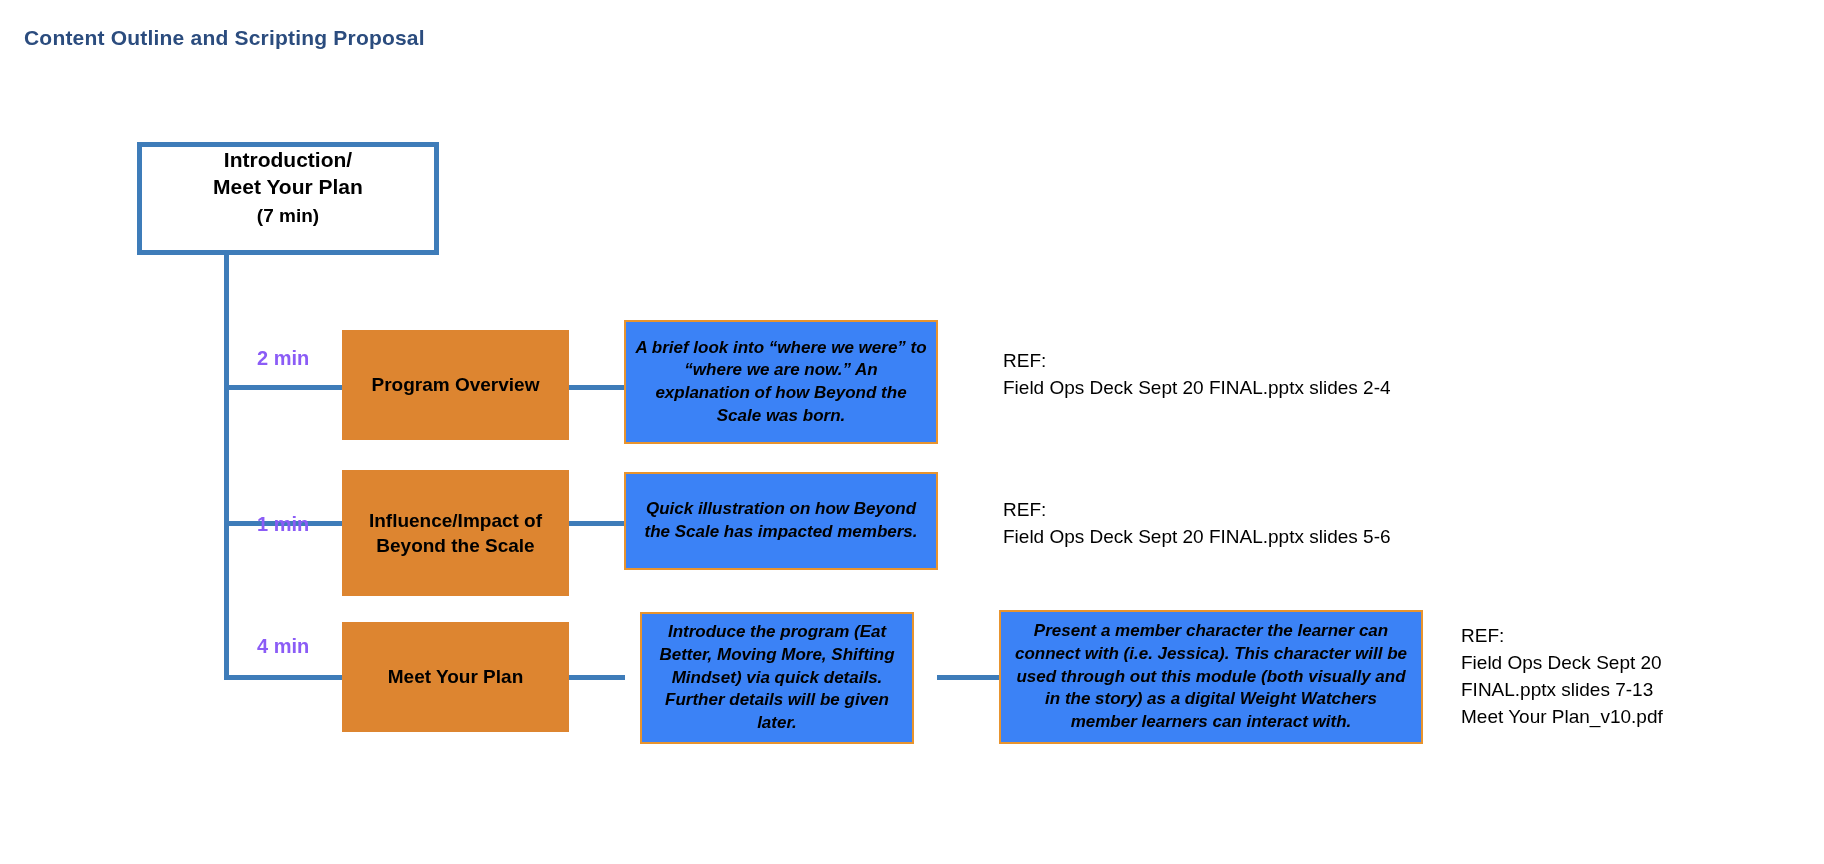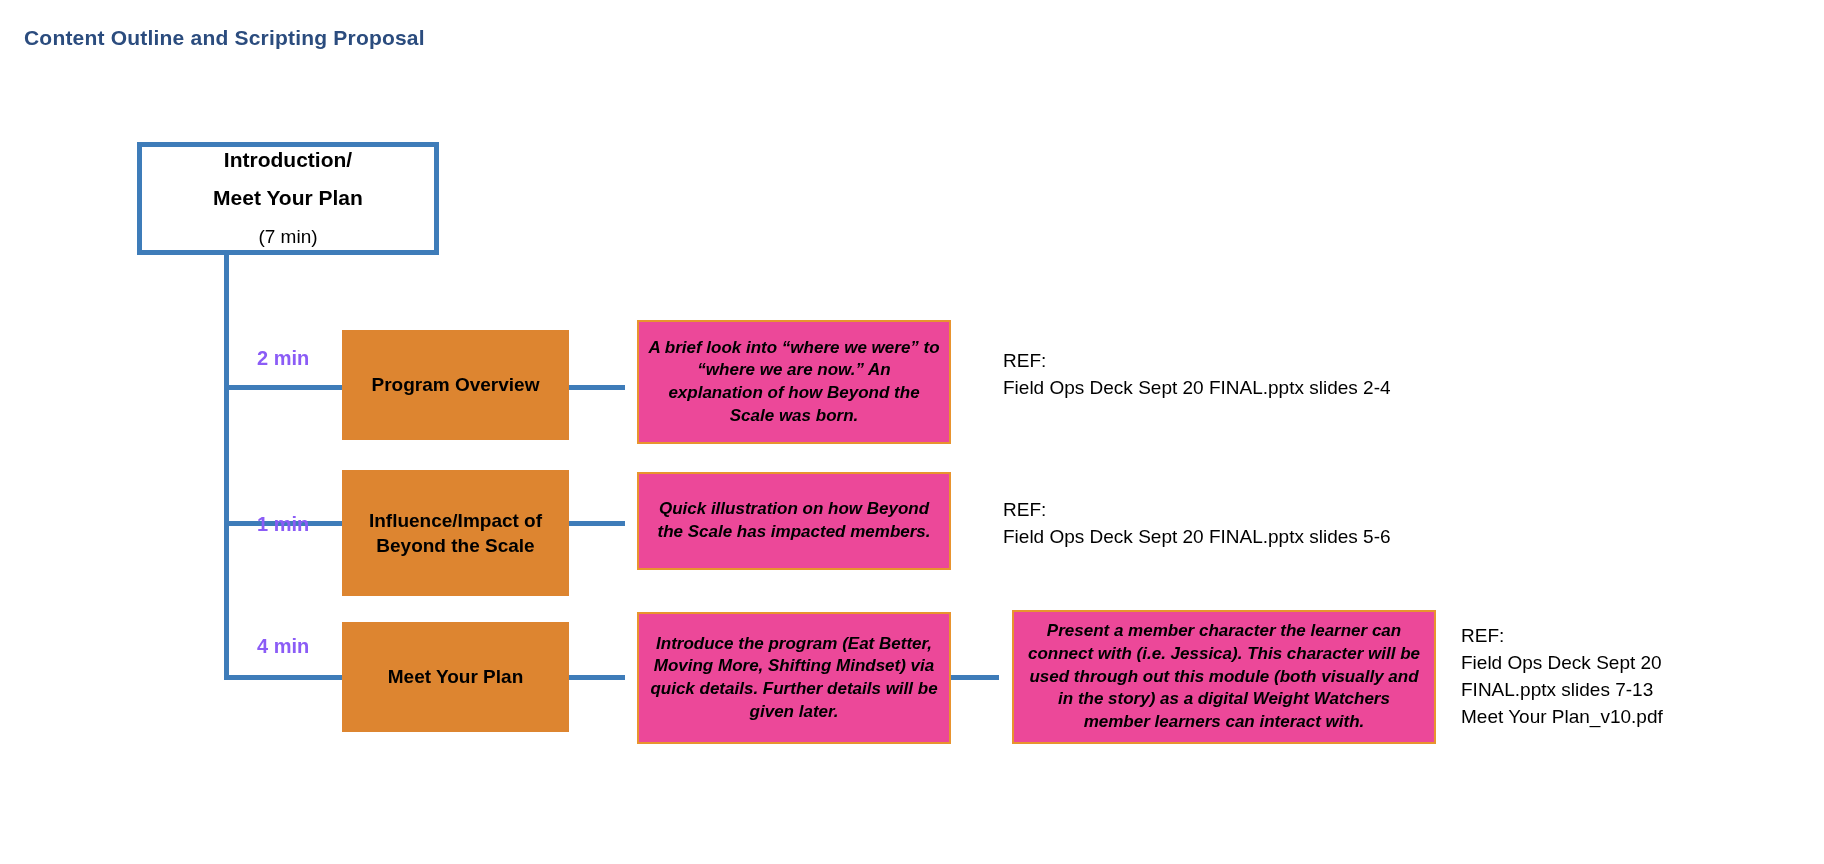--- a/index.html
+++ b/index.html
@@ -41,32 +41,32 @@
     left: 137px;
     top: 142px;
     width: 302px;
     height: 113px;
     border: 5px solid #3E7CB9;
     background: #ffffff;
     box-sizing: border-box;
     display: flex;
     flex-direction: column;
     align-items: center;
-    justify-content: space-between;
+    justify-content: flex-start;
     text-align: center;
     color: #000000;
   }
   .top-box .title-line {
     font-size: 21px;
     font-weight: bold;
     line-height: 1.28;
   }
   .top-box .dur {
     font-size: 19px;
-    font-weight: normal;
+    font-weight: bold;
     line-height: 1.35;
     margin-top: 2px;
   }
 
   
   .time-label {
     position: absolute;
     font-size: 20px;
     font-weight: bold;
     color: #8b5cf6;
@@ -85,34 +85,33 @@
     font-size: 19px;
     font-weight: bold;
     line-height: 1.32;
     padding: 4px 10px;
     box-sizing: border-box;
   }
 
   
   .desc-box {
     position: absolute;
-    background: #ec4899;
+    background: #3b82f6;
     border: 2px solid #E8942E;
     box-sizing: border-box;
     display: flex;
     align-items: center;
     justify-content: center;
     text-align: center;
     font-style: italic;
     font-weight: bold;
     font-size: 17px;
     line-height: 1.33;
     color: #000000;
     padding: 4px 9px;
-    margin-left: 13px;
   }
 
   
   .ref-block {
     position: absolute;
     font-size: 19px;
     color: #000000;
     line-height: 1.42;
     white-space: pre-line;
   }
@@ -149,20 +148,20 @@
 Field Ops Deck Sept 20 FINAL.pptx slides 2-4</div>
 
   <div class="time-label" style="left:257px; top:483px;margin-top:30px;">1 min</div>
   <div class="stage-box" style="left:342px; top:470px; width:227px; height:126px;">Influence/Impact of Beyond the Scale</div>
   <div class="desc-box" style="left:624px; top:472px; width:314px; height:98px;text-align:center;">Quick illustration on how Beyond the Scale has impacted members.</div>
   <div class="ref-block" style="left:1003px; top:497px;">REF:
 Field Ops Deck Sept 20 FINAL.pptx slides 5-6</div>
 
   <div class="time-label" style="left:257px; top:635px;">4 min</div>
   <div class="stage-box" style="left:342px; top:622px; width:227px; height:110px;">Meet Your Plan</div>
-  <div class="desc-box" style="left:624px; top:612px; width:314px; height:132px;">Introduce the program (Eat Better, Moving More, Shifting Mindset) via quick details. Further details will be given later.</div>
+  <div class="desc-box" style="left:640px; top:612px; width:274px; height:132px;">Introduce the program (Eat Better, Moving More, Shifting Mindset) via quick details. Further details will be given later.</div>
   <div class="desc-box" style="left:999px; top:610px; width:424px; height:134px;font-style:italic;">Present a member character the learner can connect with (i.e. Jessica). This character will be used through out this module (both visually and in the story) as a digital Weight Watchers member learners can interact with.</div>
   <div class="ref-block" style="left:1461px; top:623px;">REF:
 Field Ops Deck Sept 20
 FINAL.pptx slides 7-13
 Meet Your Plan_v10.pdf</div>
 
 </div>
 
 </body></html>

